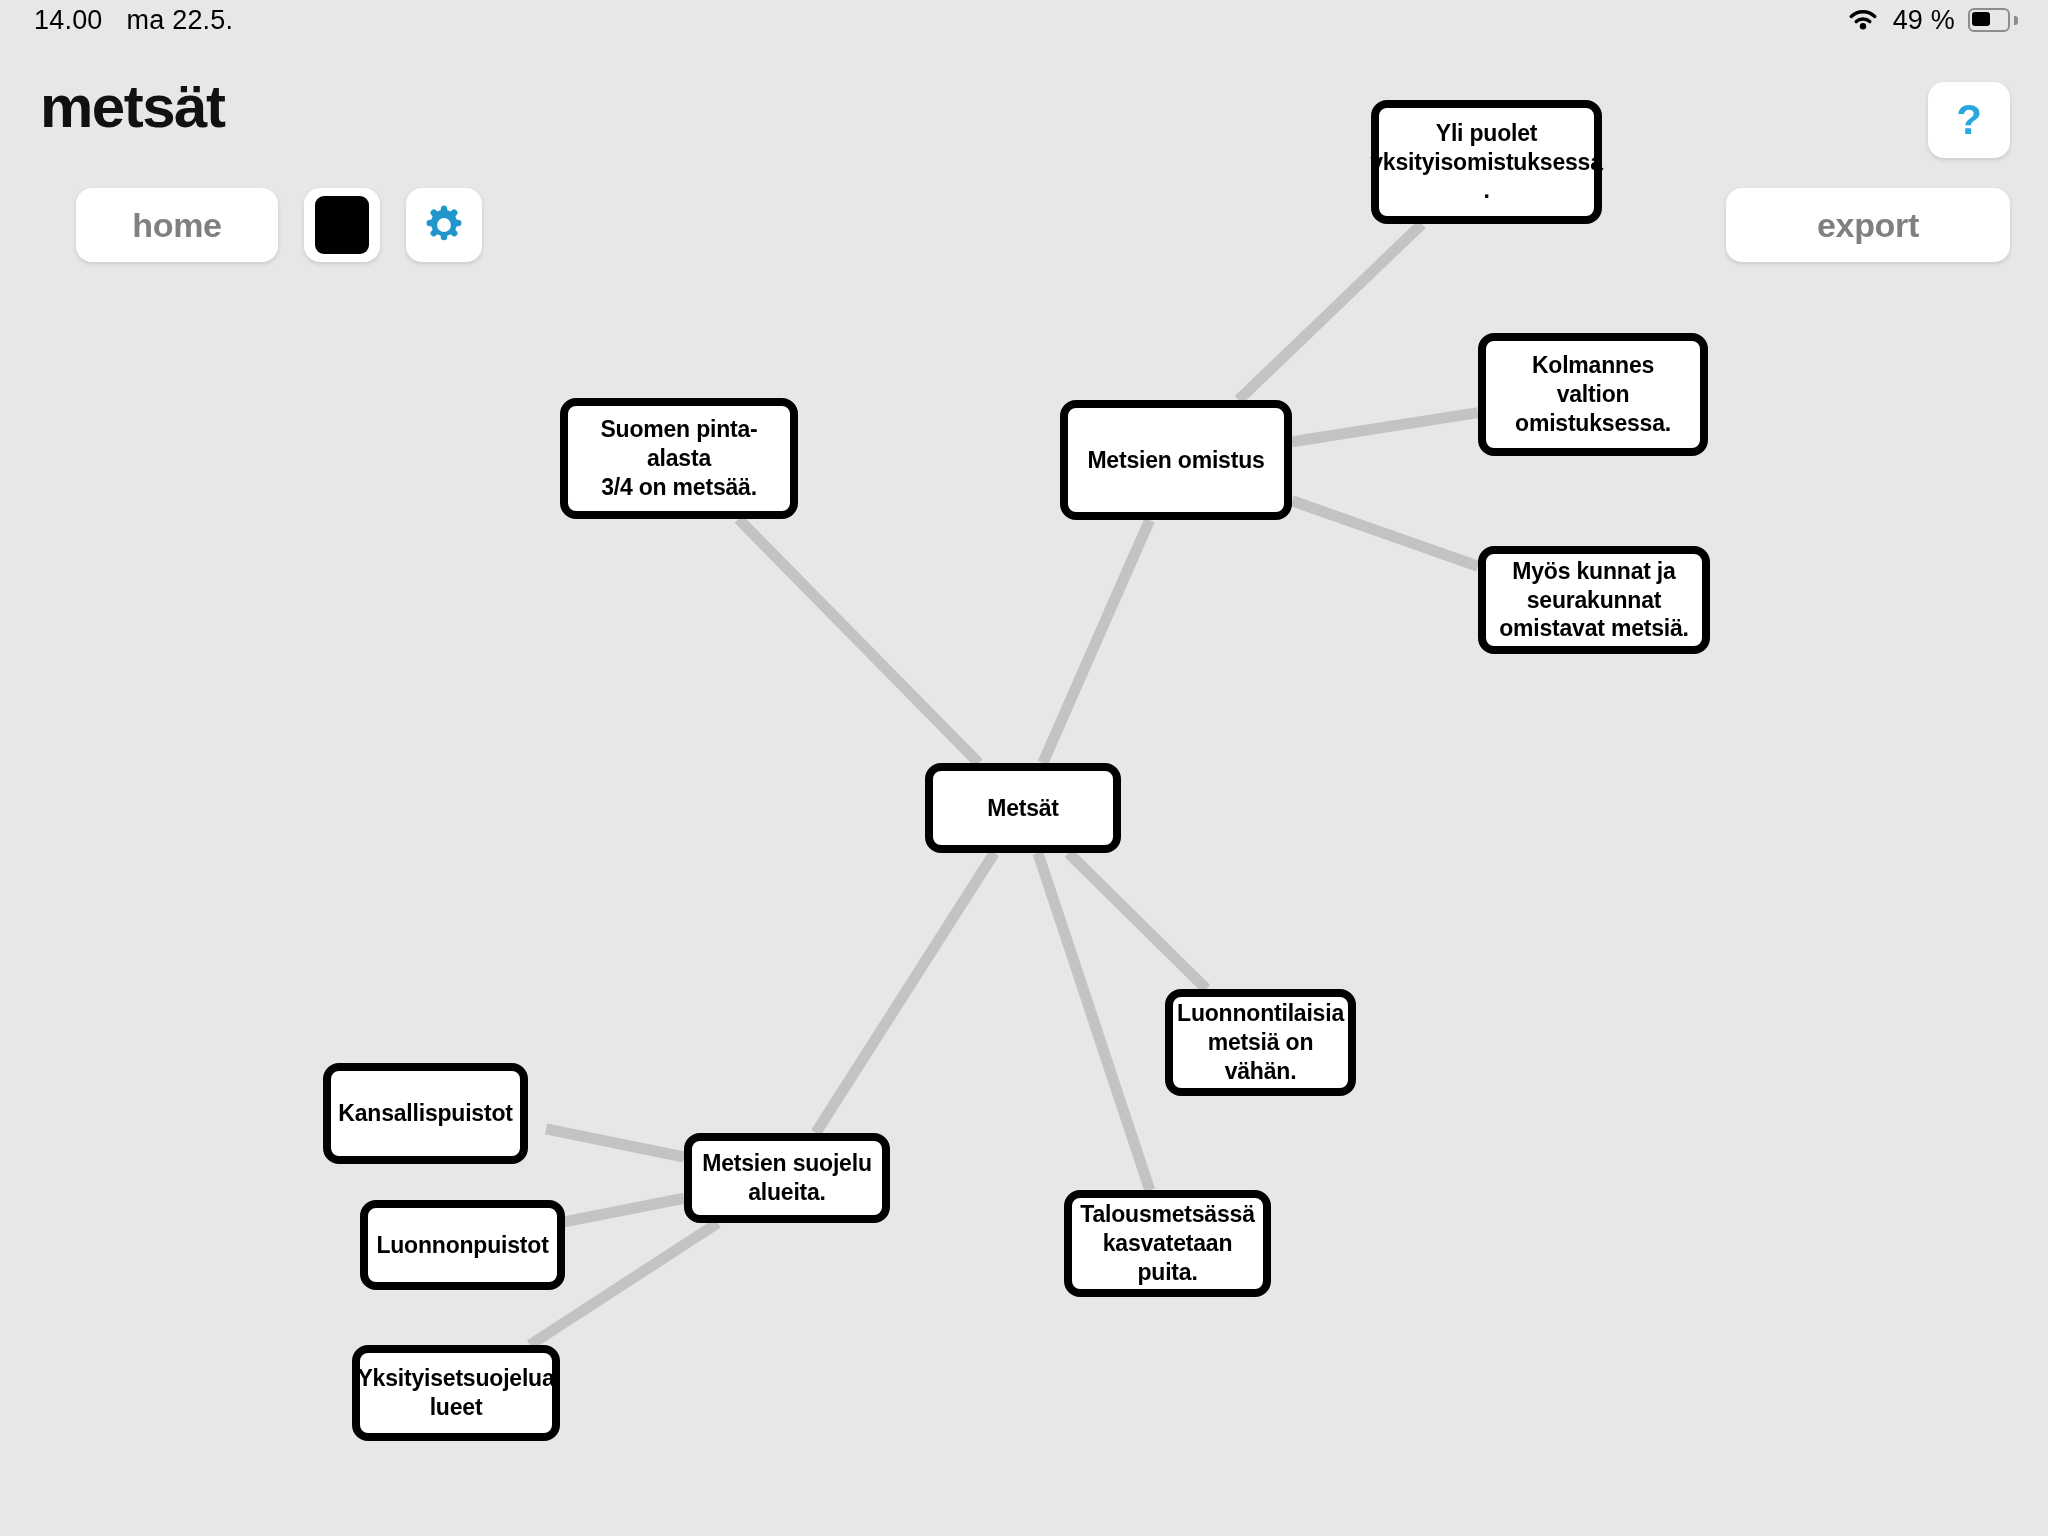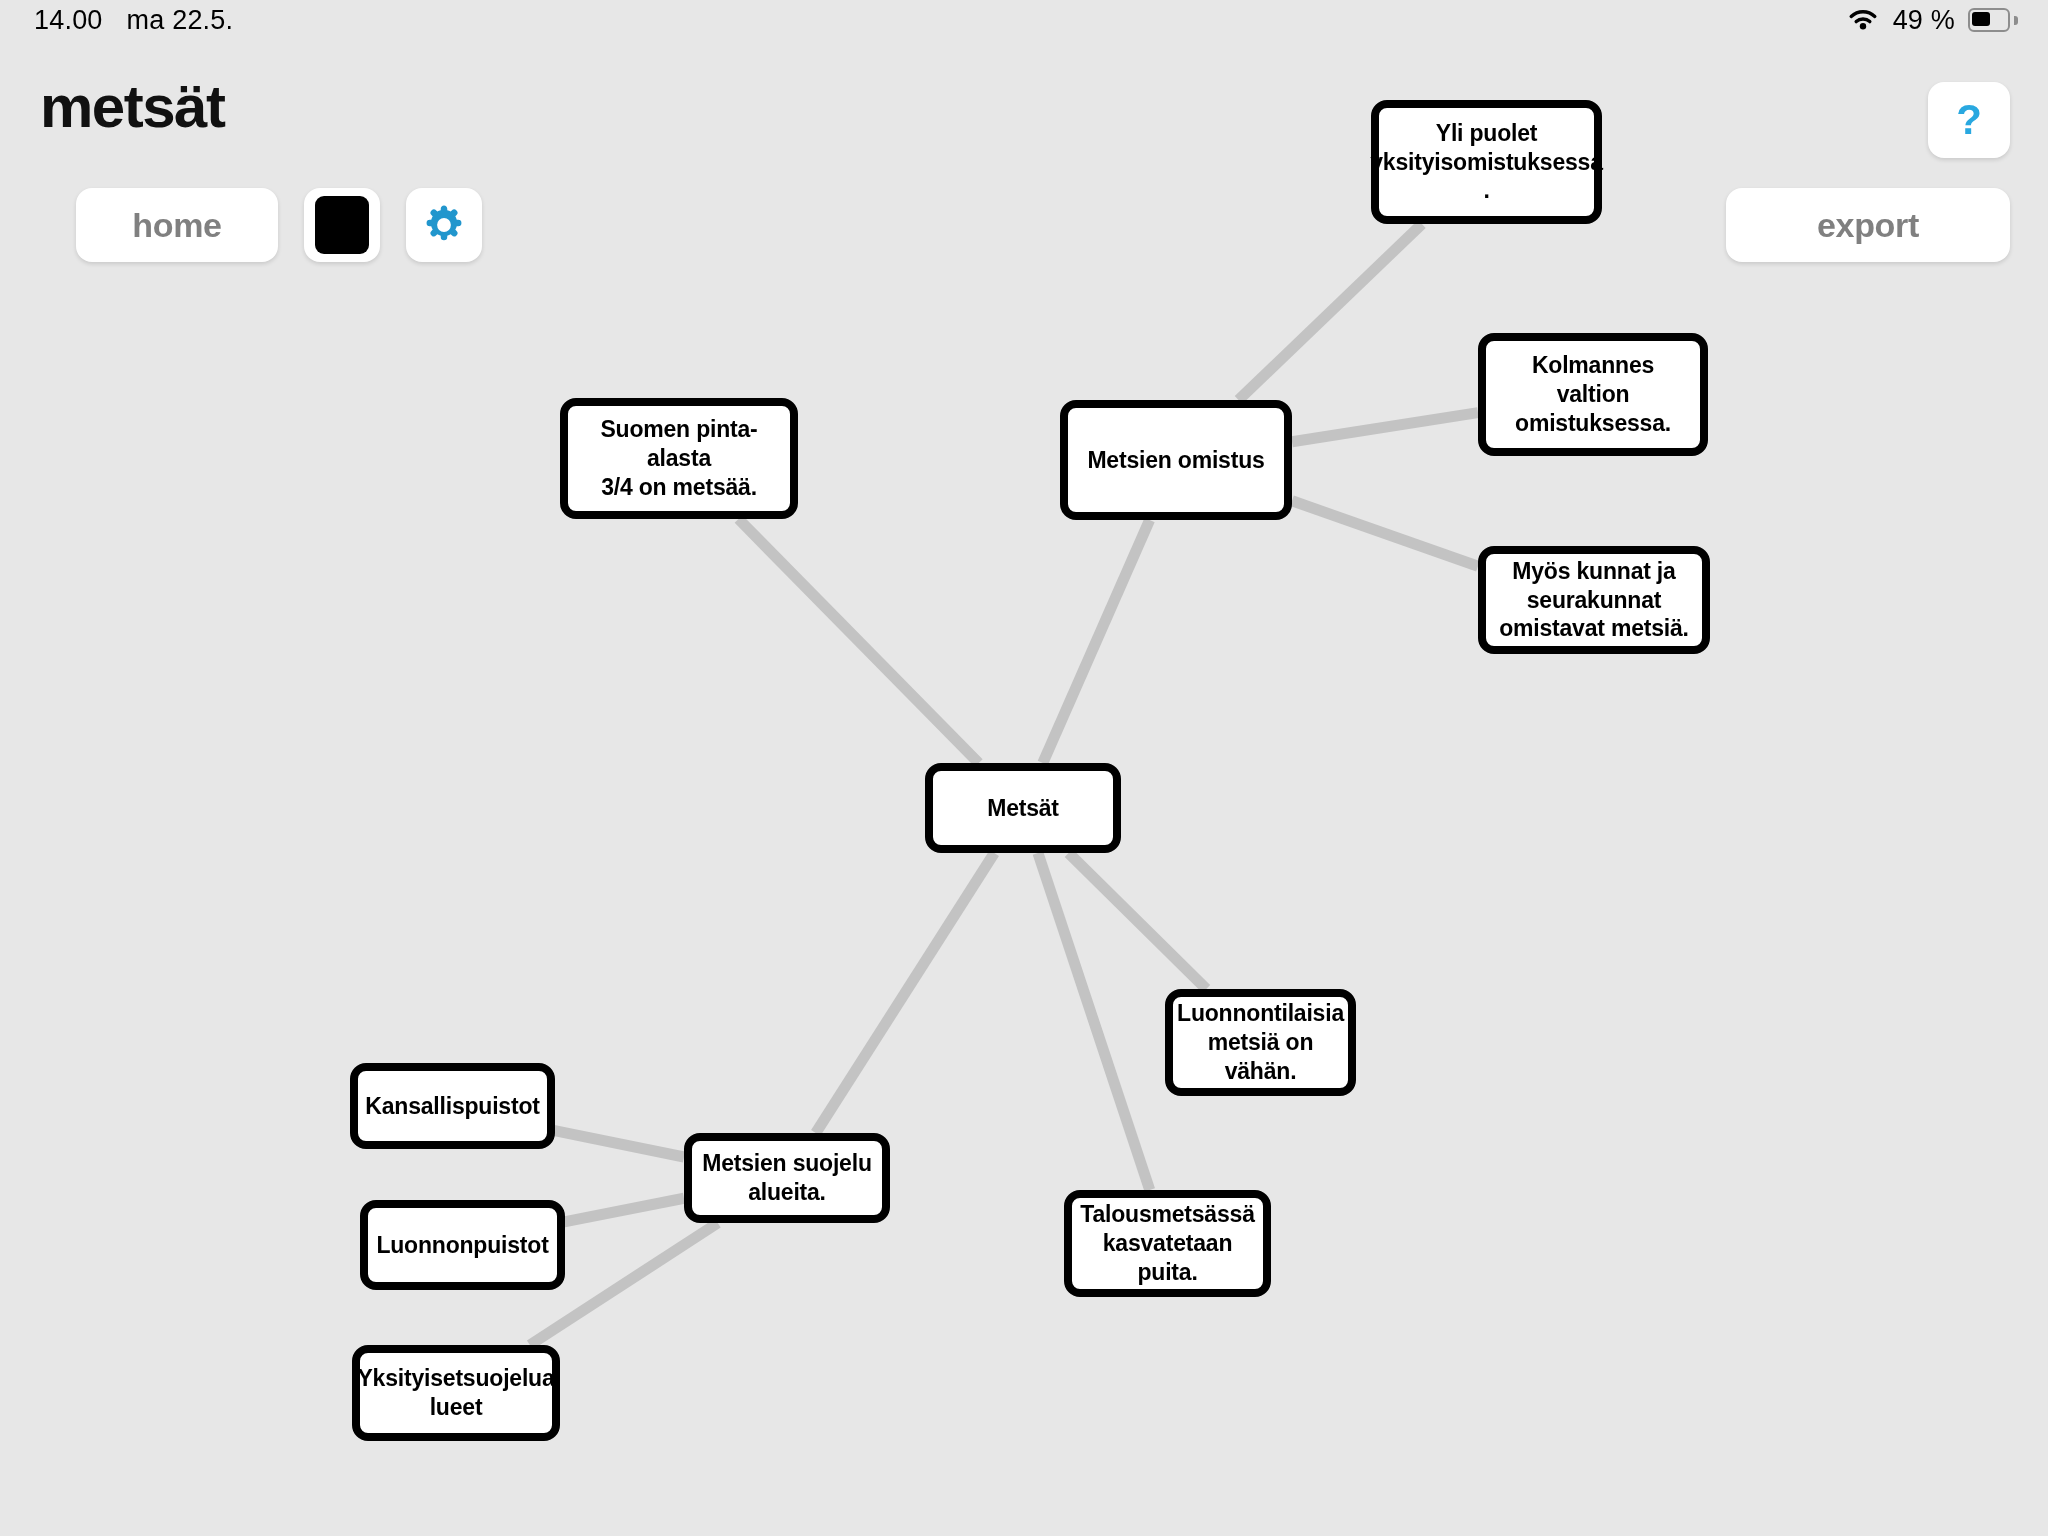--- a/index.html
+++ b/index.html
@@ -227,20 +227,20 @@
 3/4 on metsää.</div>
         <div class="node" style="left: 925px; top: 763px; width: 196px; height: 90px; border-color: rgb(0, 0, 0); background: rgb(255, 255, 255);">Metsät</div>
         <div class="node" style="left: 1165px; top: 989px; width: 191px; height: 107px; border-color: rgb(0, 0, 0); background: rgb(255, 255, 255);">Luonnontilaisia
 metsiä on
 vähän.</div>
         <div class="node" style="left: 1064px; top: 1190px; width: 207px; height: 107px; border-color: rgb(0, 0, 0); background: rgb(255, 255, 255);">Talousmetsässä
 kasvatetaan
 puita.</div>
         <div class="node" style="left: 684px; top: 1133px; width: 206px; height: 90px; border-color: rgb(0, 0, 0); background: rgb(255, 255, 255);">Metsien suojelu
 alueita.</div>
-        <div class="node" style="left: 350px; top: 1063px; width: 205px; height: 86px; border-color: rgb(0, 0, 0); background: rgb(255, 255, 255);">Kansallispuistot</div>
+        <div class="node" style="left: 323px; top: 1063px; width: 205px; height: 101px; border-color: rgb(0, 0, 0); background: rgb(255, 255, 255);">Kansallispuistot</div>
         <div class="node" style="left: 344px; top: 1200px; width: 205px; height: 90px; border-color: rgb(0, 0, 0); background: rgb(255, 255, 255); margin-left: 16px;">Luonnonpuistot</div>
         <div class="node" style="left: 352px; top: 1345px; width: 208px; height: 96px; border-color: rgb(0, 0, 0); background: rgb(255, 255, 255);">Yksityisetsuojelua
 lueet</div>
       </div>
   </div>
 
 </div>
 
 </body></html>

